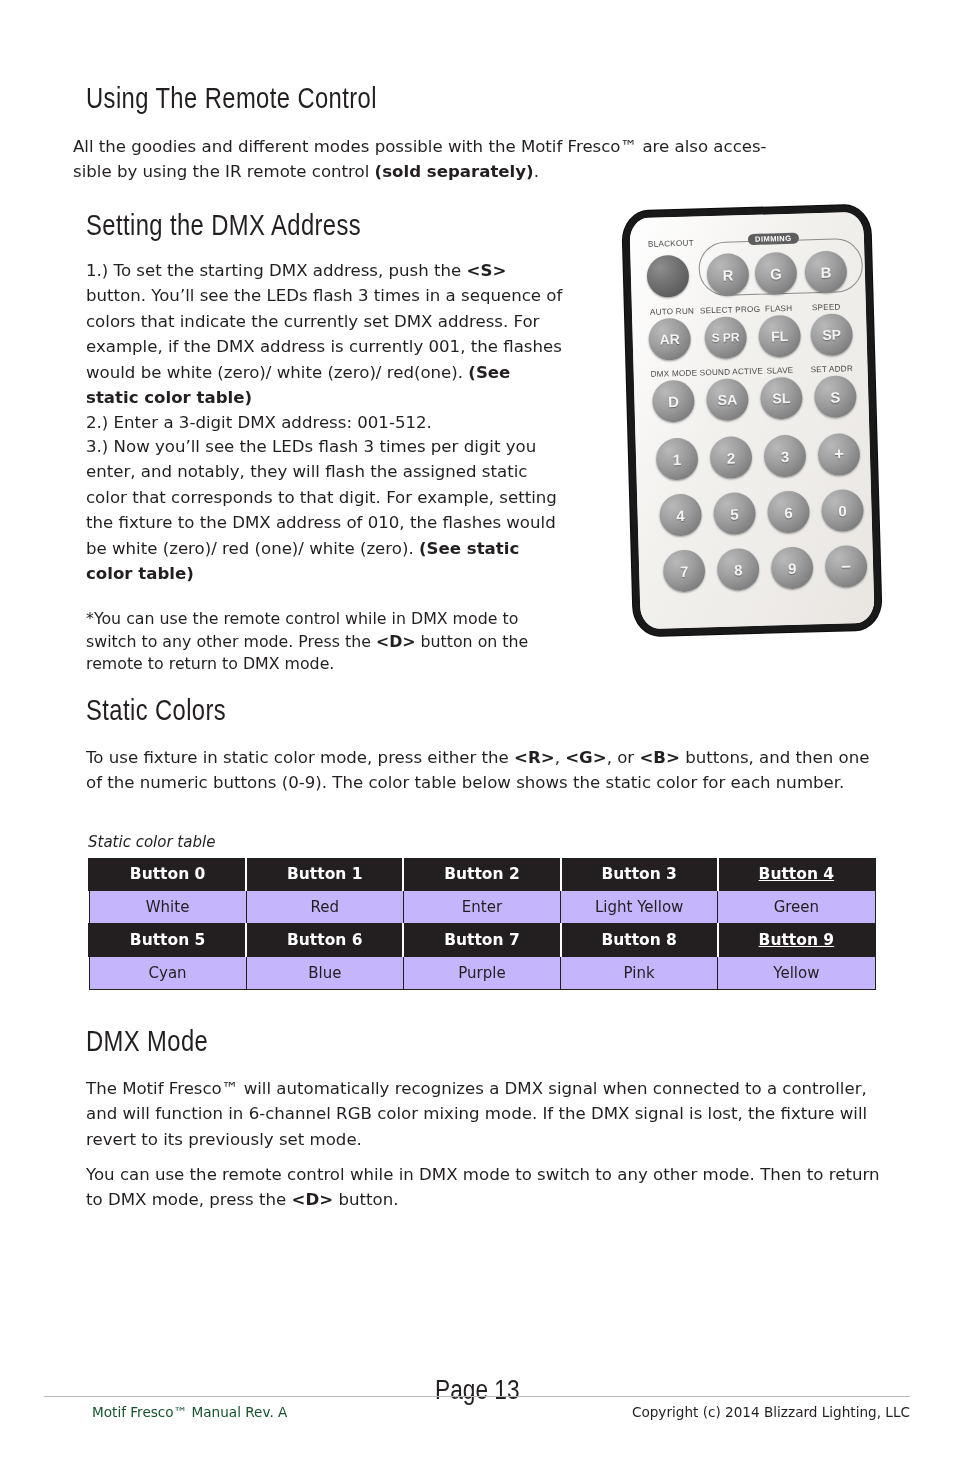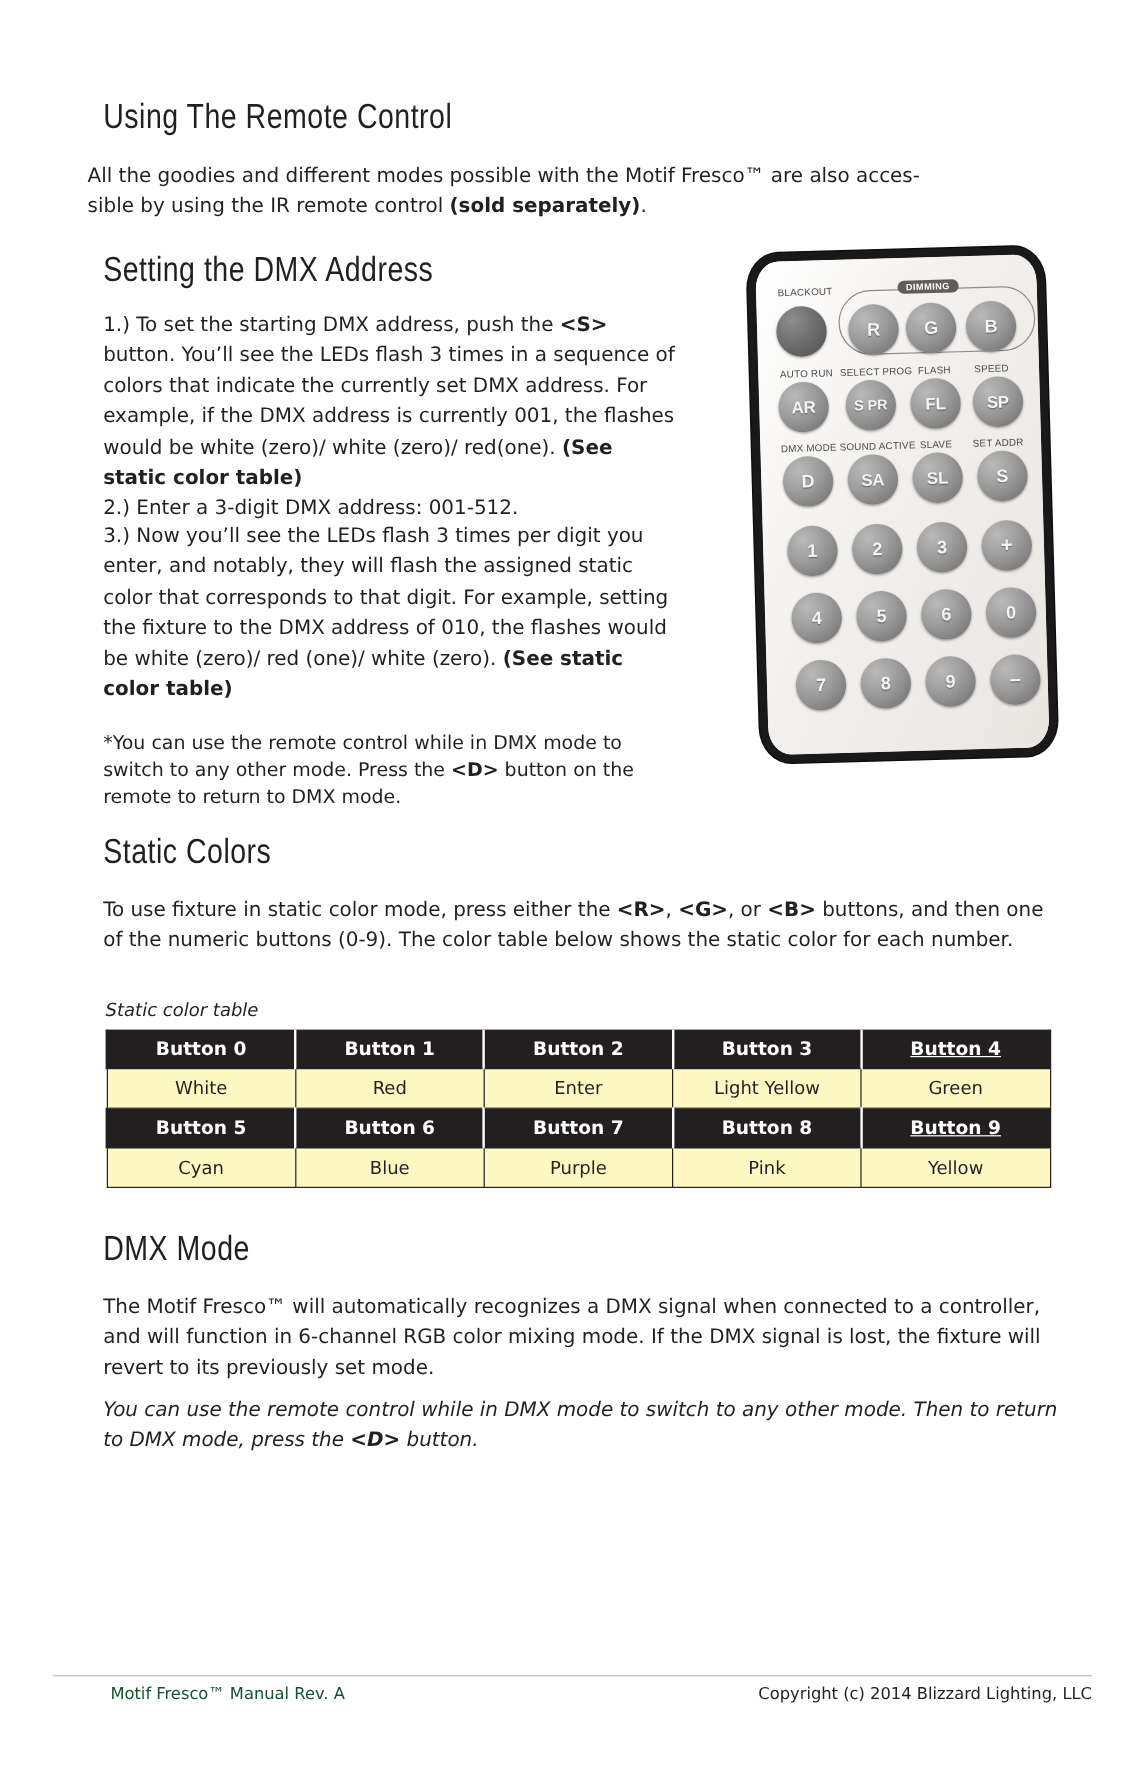--- a/index.html
+++ b/index.html
@@ -119,21 +119,21 @@
   .sc-table tr.hdr td{
     background:#231f20;
     color:#ffffff;
     font-weight:bold;
     font-size:15.5px;
     border-right:2px solid #ffffff;
     border-left:2px solid #231f20;
   }
   .sc-table tr.hdr td:last-child{ border-right:2px solid #231f20;text-decoration:underline; }
   .sc-table tr.val td{
-    background:#fef9c3;
+    background:#c4b5fd;
     color:#231f20;
     border:1.6px solid #231f20;
   }
 
   .caption-it{
     position:absolute;
     font-style:italic;
     font-size:15px;
     color:#231f20;
   }
@@ -286,21 +286,24 @@
         <td>Pink</td>
         <td>Yellow</td>
       </tr>
     </tbody>
   </table>
 
   <h1 class="sec h-display" style="left:86px; top:1025px;">DMX Mode</h1>
 
   <div class="body-txt" style="left:86px; top:1076px; width:796px;">The Motif Fresco™ will automatically recognizes a DMX signal when connected to a controller, and will function in 6-channel RGB color mixing mode. If the DMX signal is lost, the fixture will revert to its previously set mode.</div>
 
-  <div class="body-txt" style="left:86px; top:1162px; width:796px;font-style:italic;">
+  <div class="body-txt" style="left:86px; top:1162px; width:796px;">
     <span>You can use the remote control while in DMX mode to switch to any other mode. Then to return to DMX mode, press the </span><b>&lt;D&gt;</b><span> button.</span>
   </div>
 
+  <div class="footer-page">
+    <span>Page 13</span>
+  </div>
   <div class="footer-rule"></div>
   <div class="footer-left">Motif Fresco™ Manual Rev. A</div>
   <div class="footer-right">Copyright (c) 2014 Blizzard Lighting, LLC</div>
 
 </div>
 
 </body></html>

